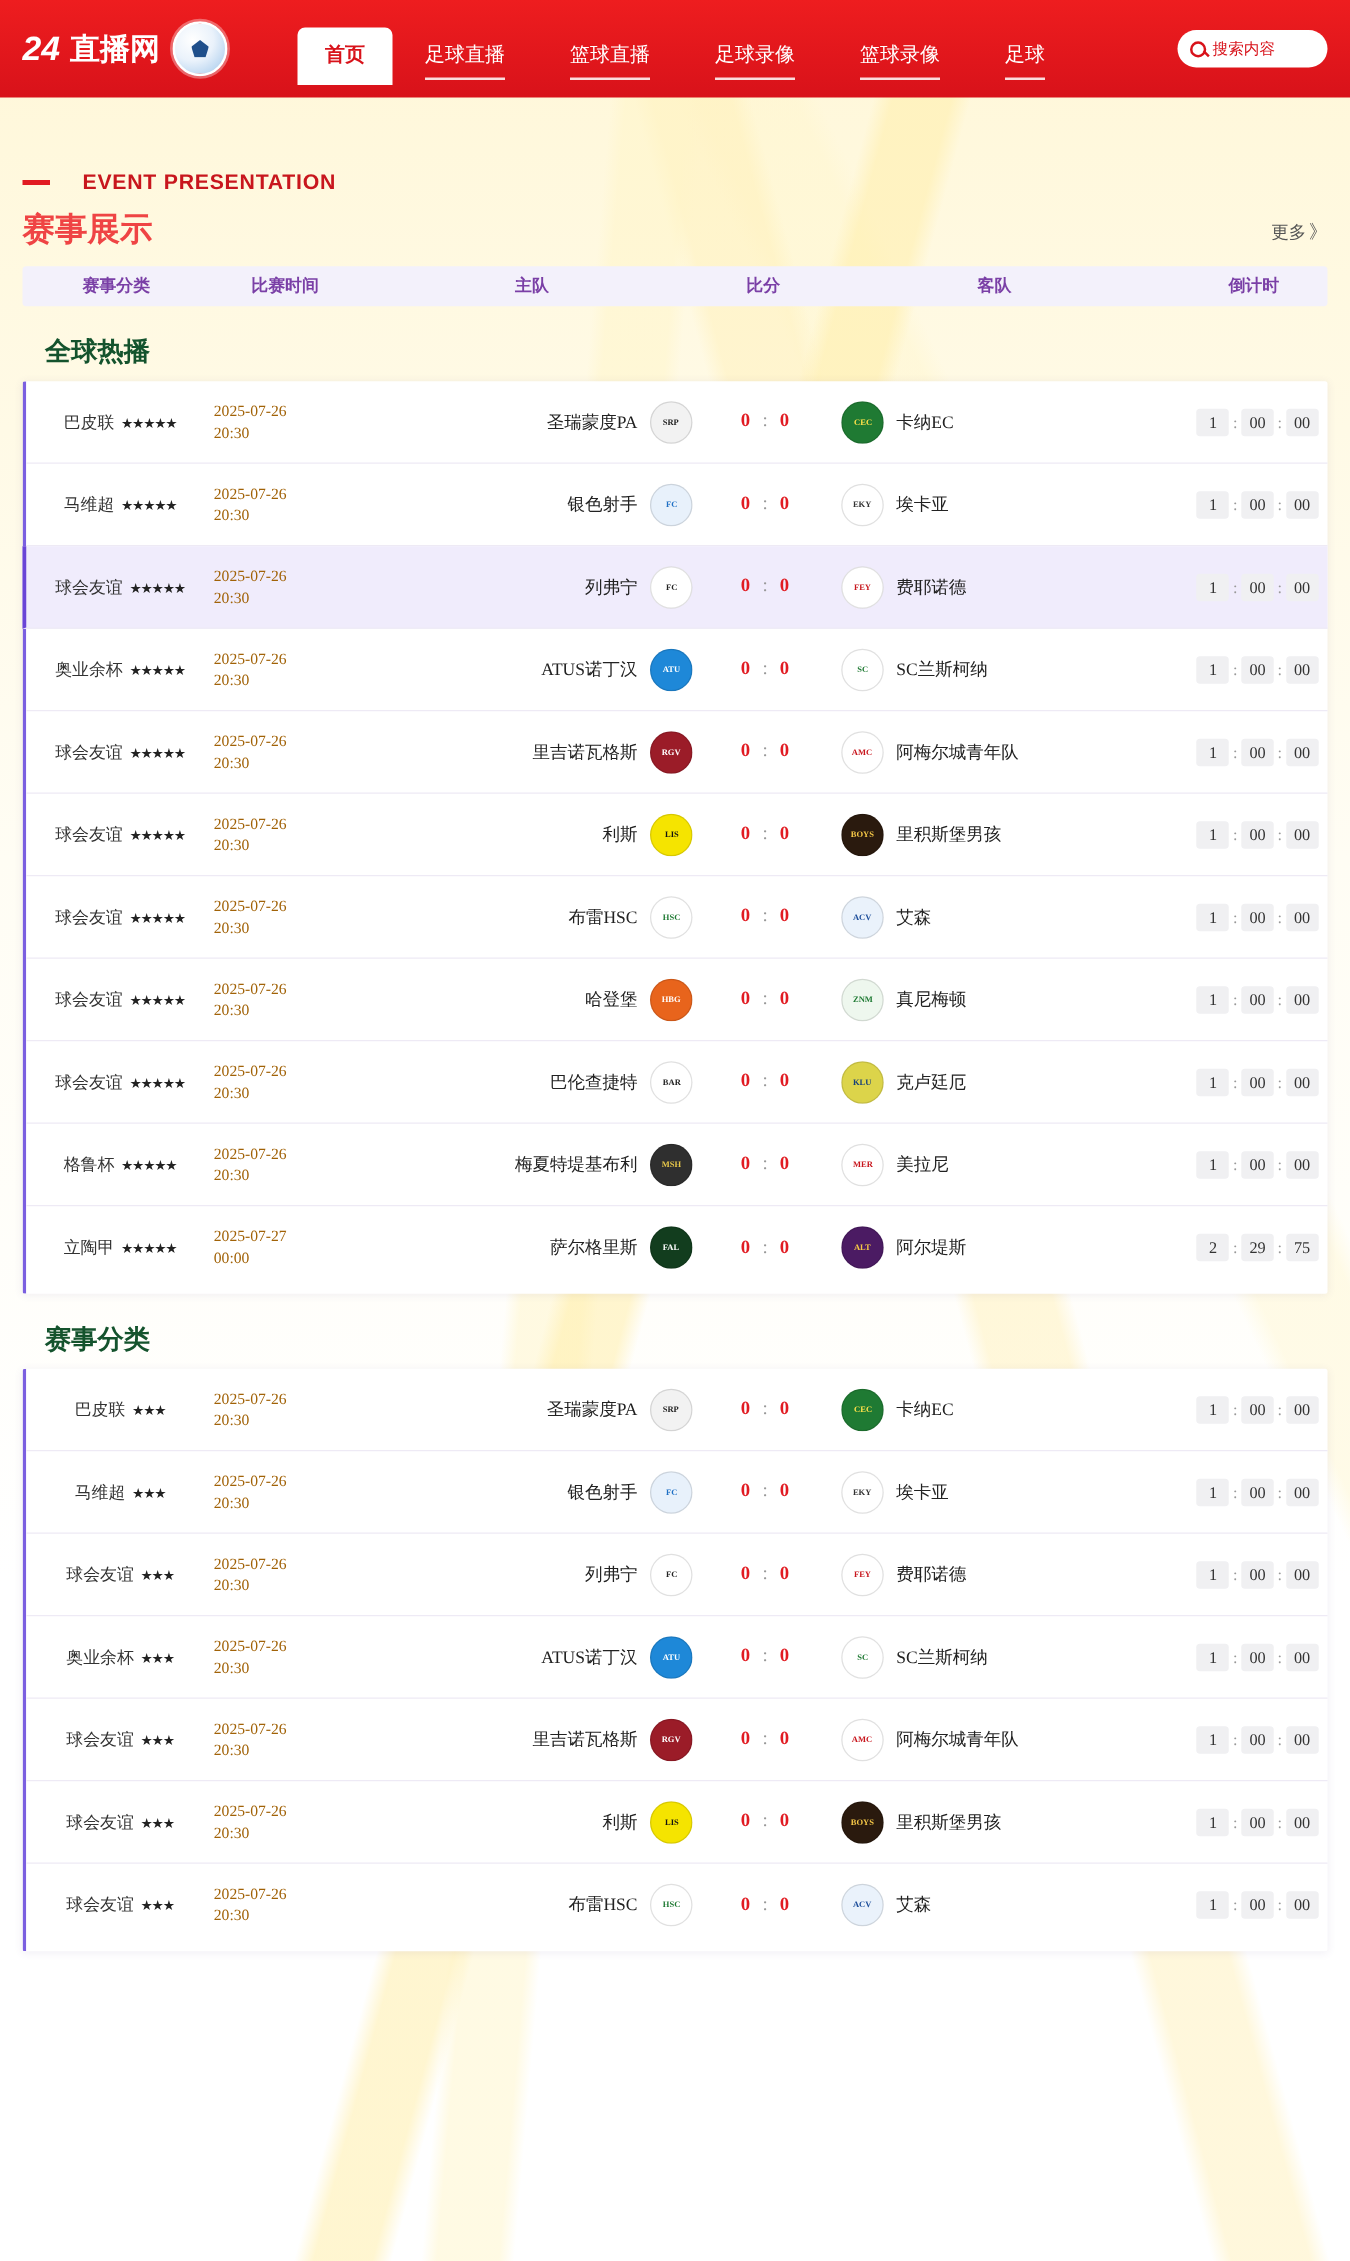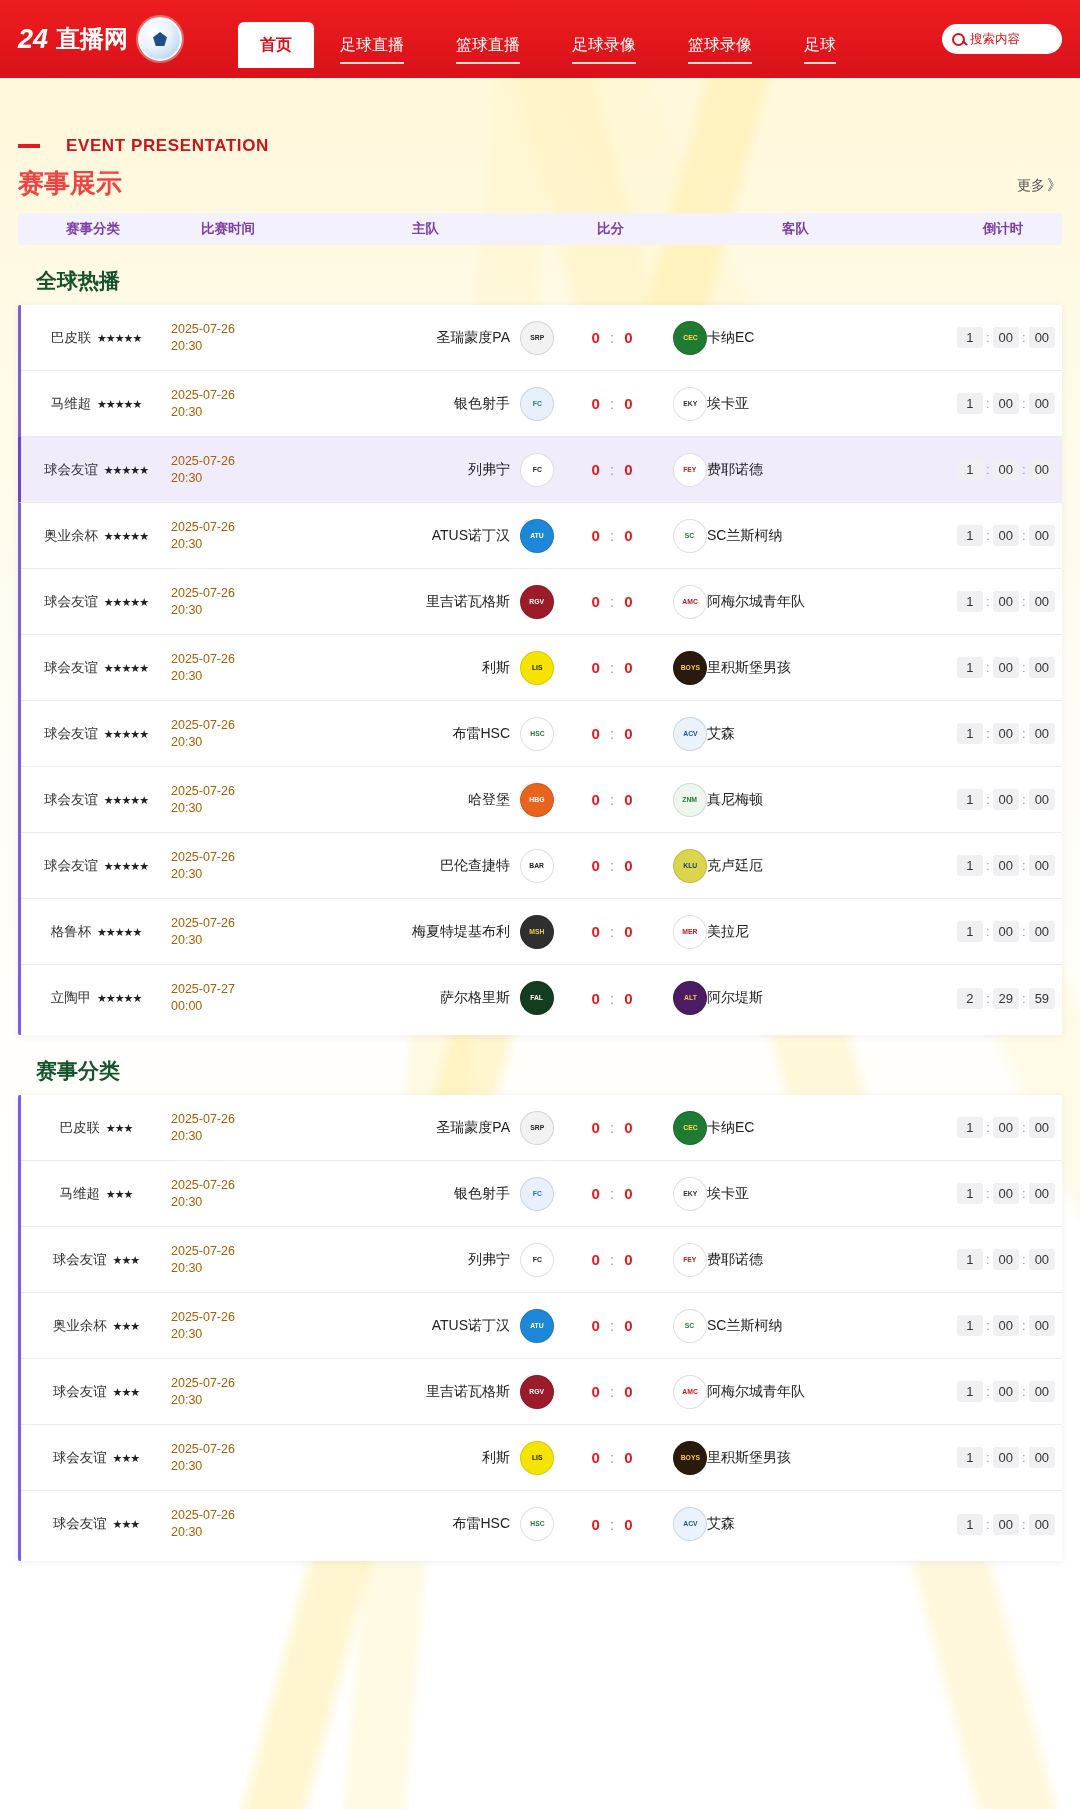--- a/index.html
+++ b/index.html
@@ -205,20 +205,21 @@
     font-weight: 700;
     color: #14532d;
     padding: 22px 18px 10px 18px;
   }
   .rows-wrap {
     background: #fff;
     border-left: 3px solid #15803d;
     box-shadow: 0 1px 7px rgba(90,70,140,.09);
     border-radius: 2px;
     padding-bottom: 4px;
+    font-family: Liberation Serif, serif;
   }
 
   
   .row, .table-head {
     display: grid;
     grid-template-columns: 150px 120px 275px 95px 275px 140px 120px;
     align-items: center;
   }
   .table-head > div { text-align: center; }
   .row {
@@ -251,20 +252,21 @@
     display: flex;
     align-items: center;
     justify-content: flex-end;
     gap: 10px;
     padding-right: 12px;
   }
   .c-away {
     display: flex;
     align-items: center;
     justify-content: flex-start;
+    gap: 10px;
     padding-left: 12px;
   }
   .team-name { font-size: 14px; color: #222; white-space: nowrap; }
   .c-score {
     text-align: center;
     color: #e11b22;
     font-weight: 700;
     font-size: 15px;
     letter-spacing: 3px;
   }
@@ -659,21 +661,21 @@
             <span class="crest" style="background: rgb(75, 27, 99); color: rgb(246, 201, 69);">
               <span>ALT</span>
             </span>
             <span class="team-name">阿尔堤斯</span>
           </div>
           <div class="countdown">
             <span class="cd-num">2</span>
             <span class="cd-sep">:</span>
             <span class="cd-num">29</span>
             <span class="cd-sep">:</span>
-            <span class="cd-num">59</span>
+            <span class="cd-num">75</span>
           </div>
           <div class="status-wrap"></div>
         </div>
       </div>
       <div class="block-title">赛事分类</div>
       <div class="rows-wrap" style="border-left-color: rgb(123, 95, 224);">
         <div class="row">
           <div class="c-cat"><span>巴皮联 </span><span class="stars">★★★</span></div>
           <div class="c-time">
             <div>2025-07-26</div>

